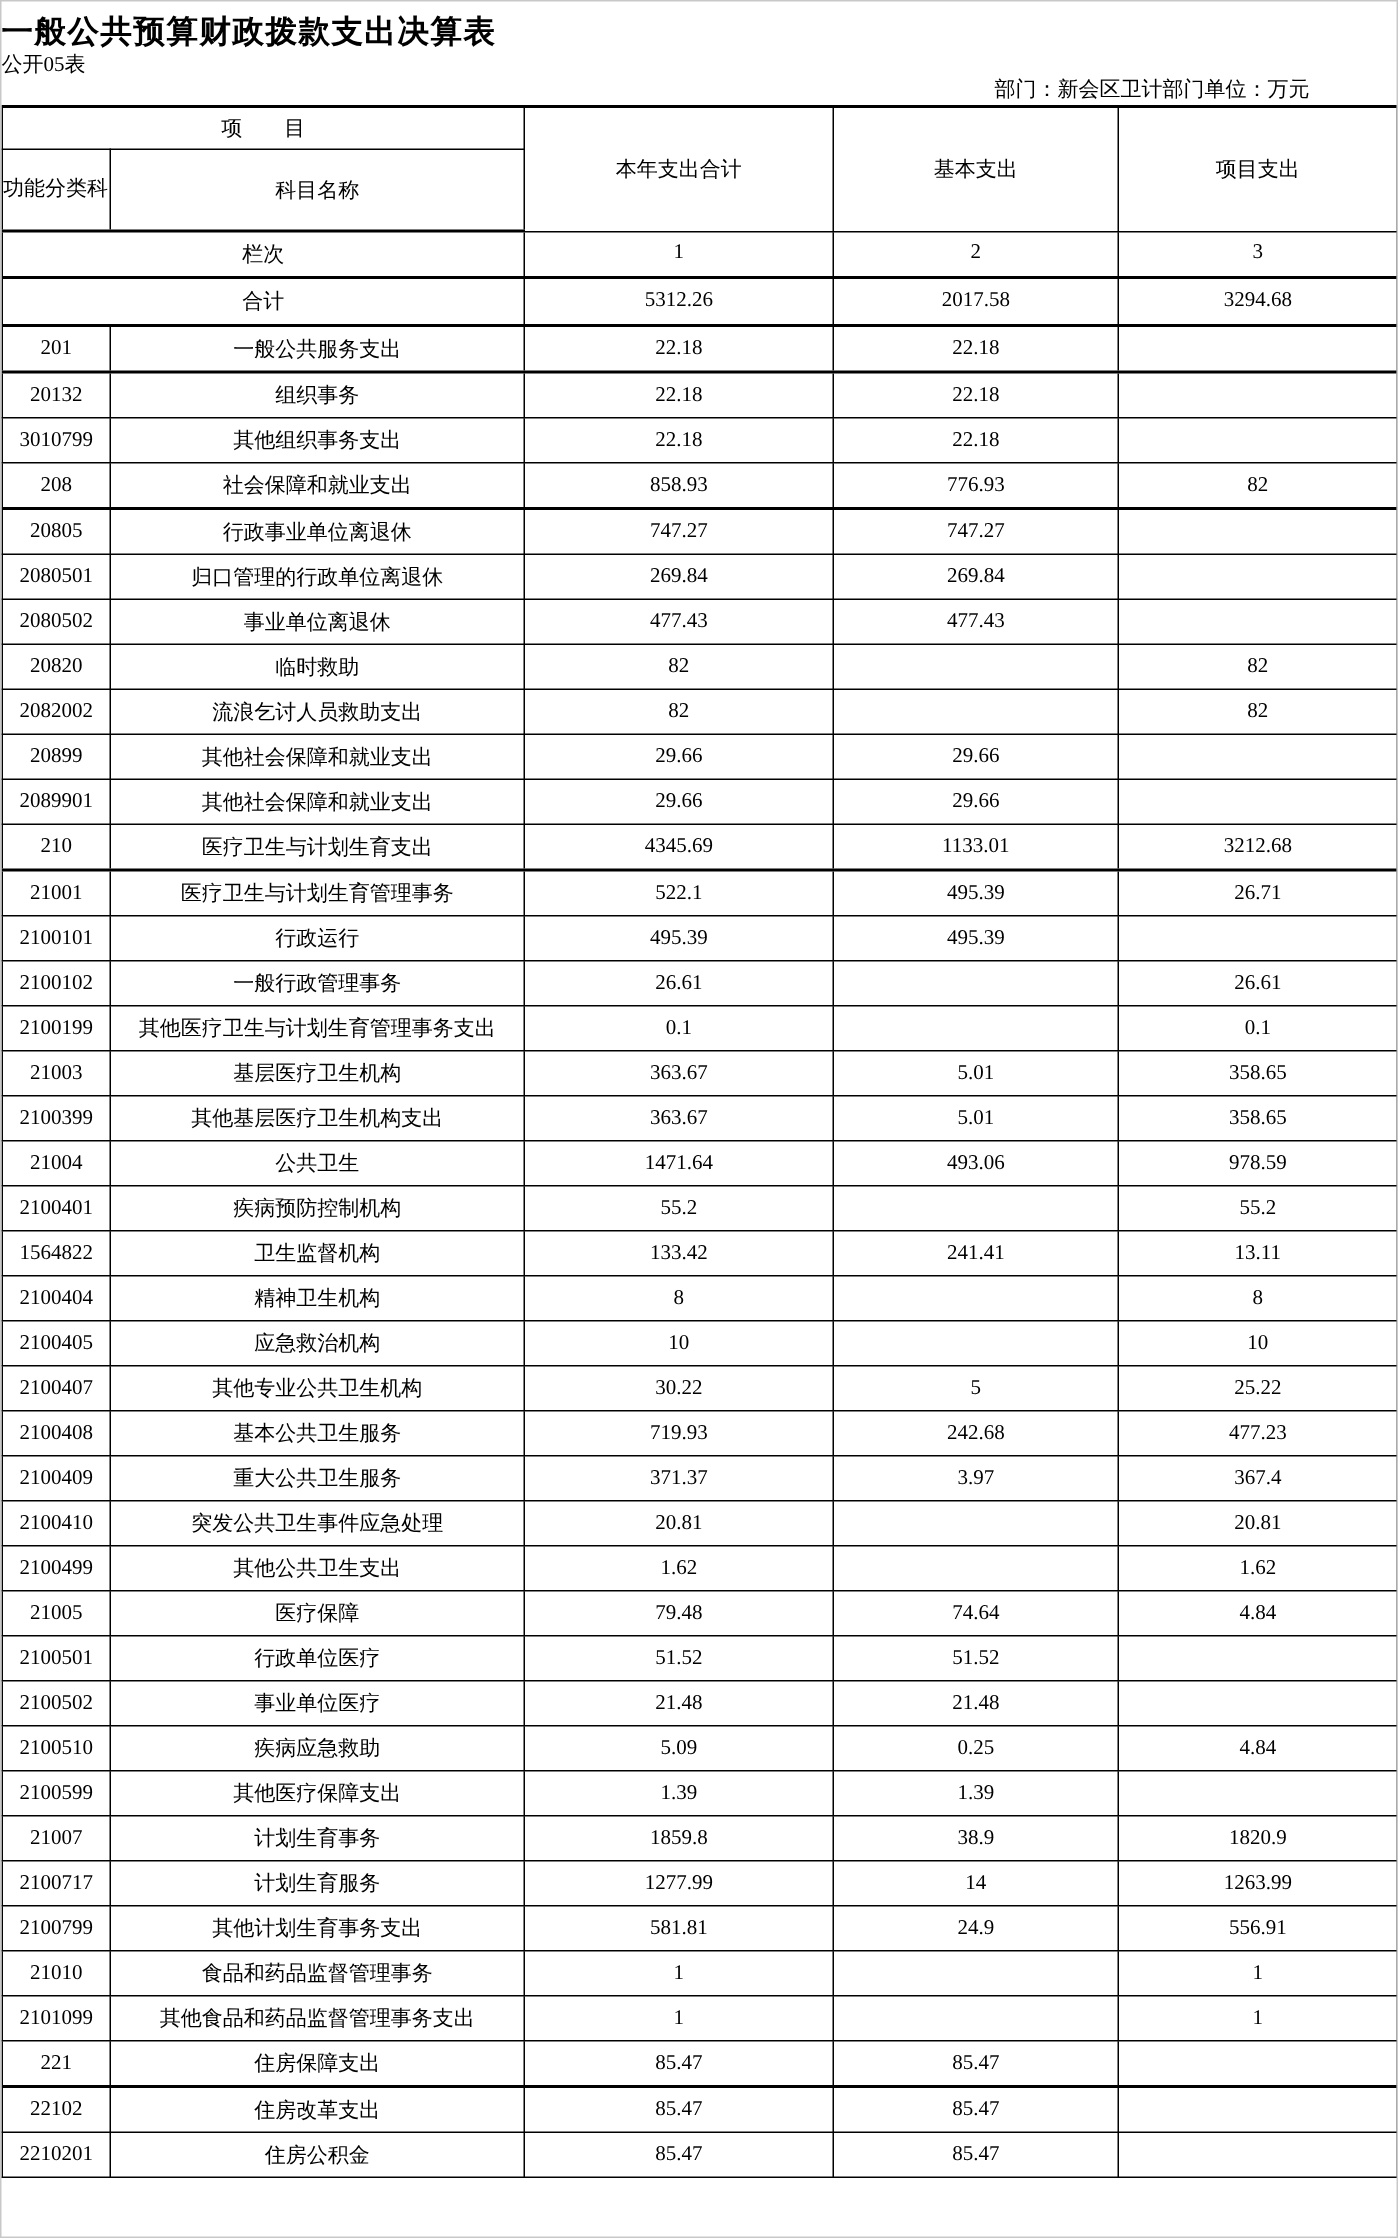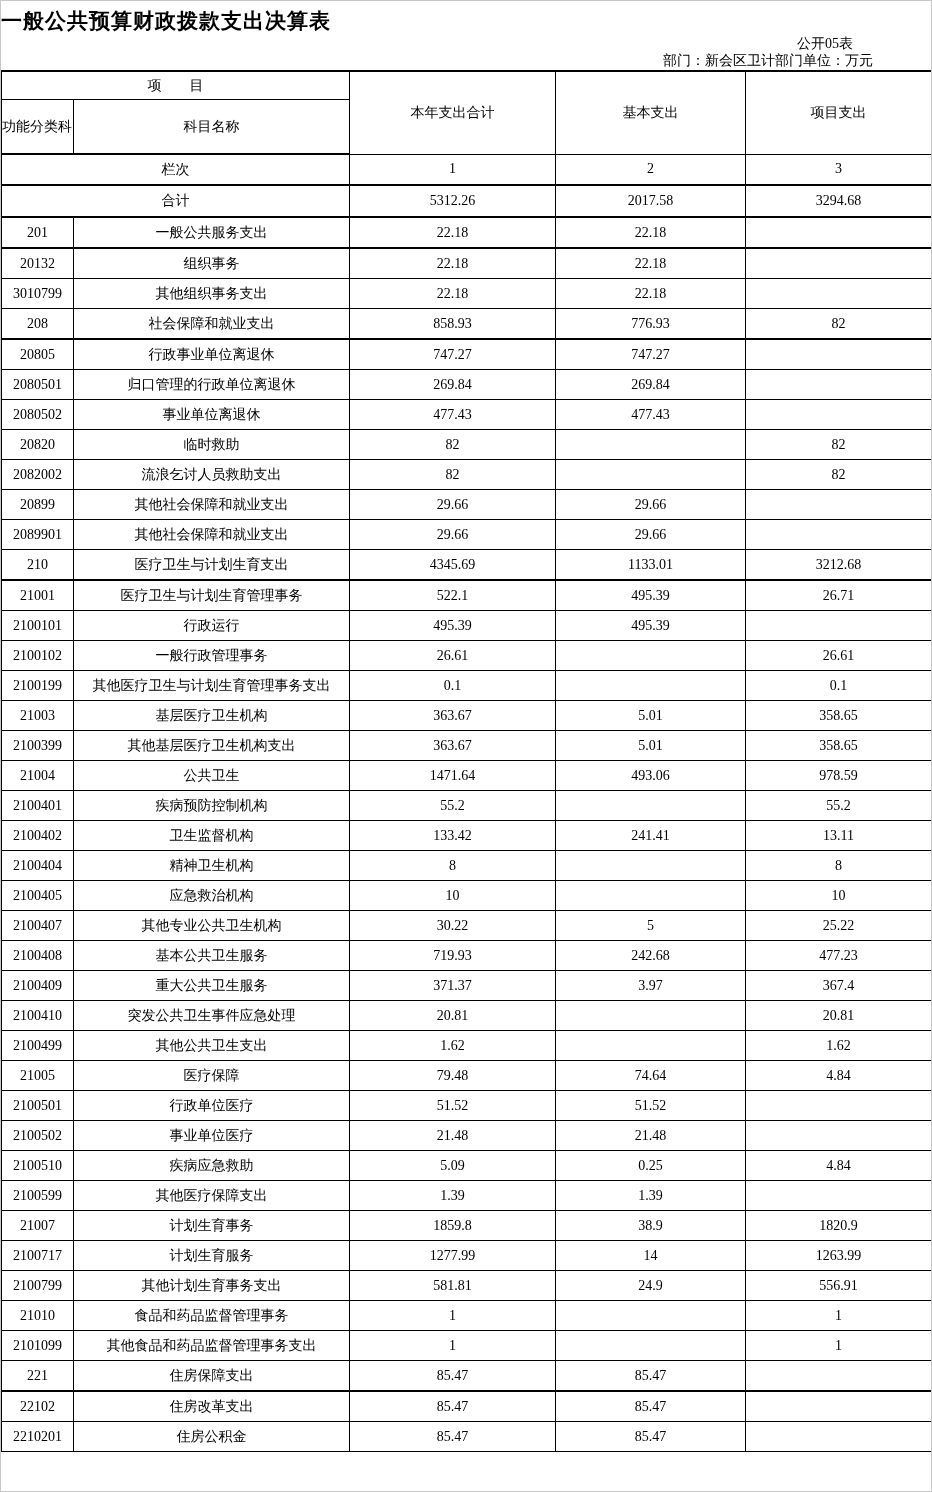--- a/index.html
+++ b/index.html
@@ -15,21 +15,20 @@
   .title{
     margin-top:6px;
     height:28px;
     font-size:21px;
     font-weight:bold;
     letter-spacing:1px;
     line-height:28px;
   }
   .table-no-line{
     height:17px;line-height:17px;
-    text-align:right;
     padding-right:78px;
     font-size:14px;
   }
   .meta-line{
     height:18px;line-height:18px;
     display:flex;
     justify-content:flex-end;
     font-size:14px;
   }
   .meta-line .dept{padding-left:3px;}
@@ -241,21 +240,21 @@
       <td class="num-cell">978.59</td>
     </tr>
         <tr>
       <td class="code-cell">2100401</td>
       <td class="name-cell">疾病预防控制机构</td>
       <td class="num-cell">55.2</td>
       <td class="num-cell"></td>
       <td class="num-cell">55.2</td>
     </tr>
         <tr>
-      <td class="code-cell">2100402</td>
+      <td class="code-cell">1564822</td>
       <td class="name-cell">卫生监督机构</td>
       <td class="num-cell">133.42</td>
       <td class="num-cell">241.41</td>
       <td class="num-cell">13.11</td>
     </tr>
         <tr>
       <td class="code-cell">2100404</td>
       <td class="name-cell">精神卫生机构</td>
       <td class="num-cell">8</td>
       <td class="num-cell"></td>

